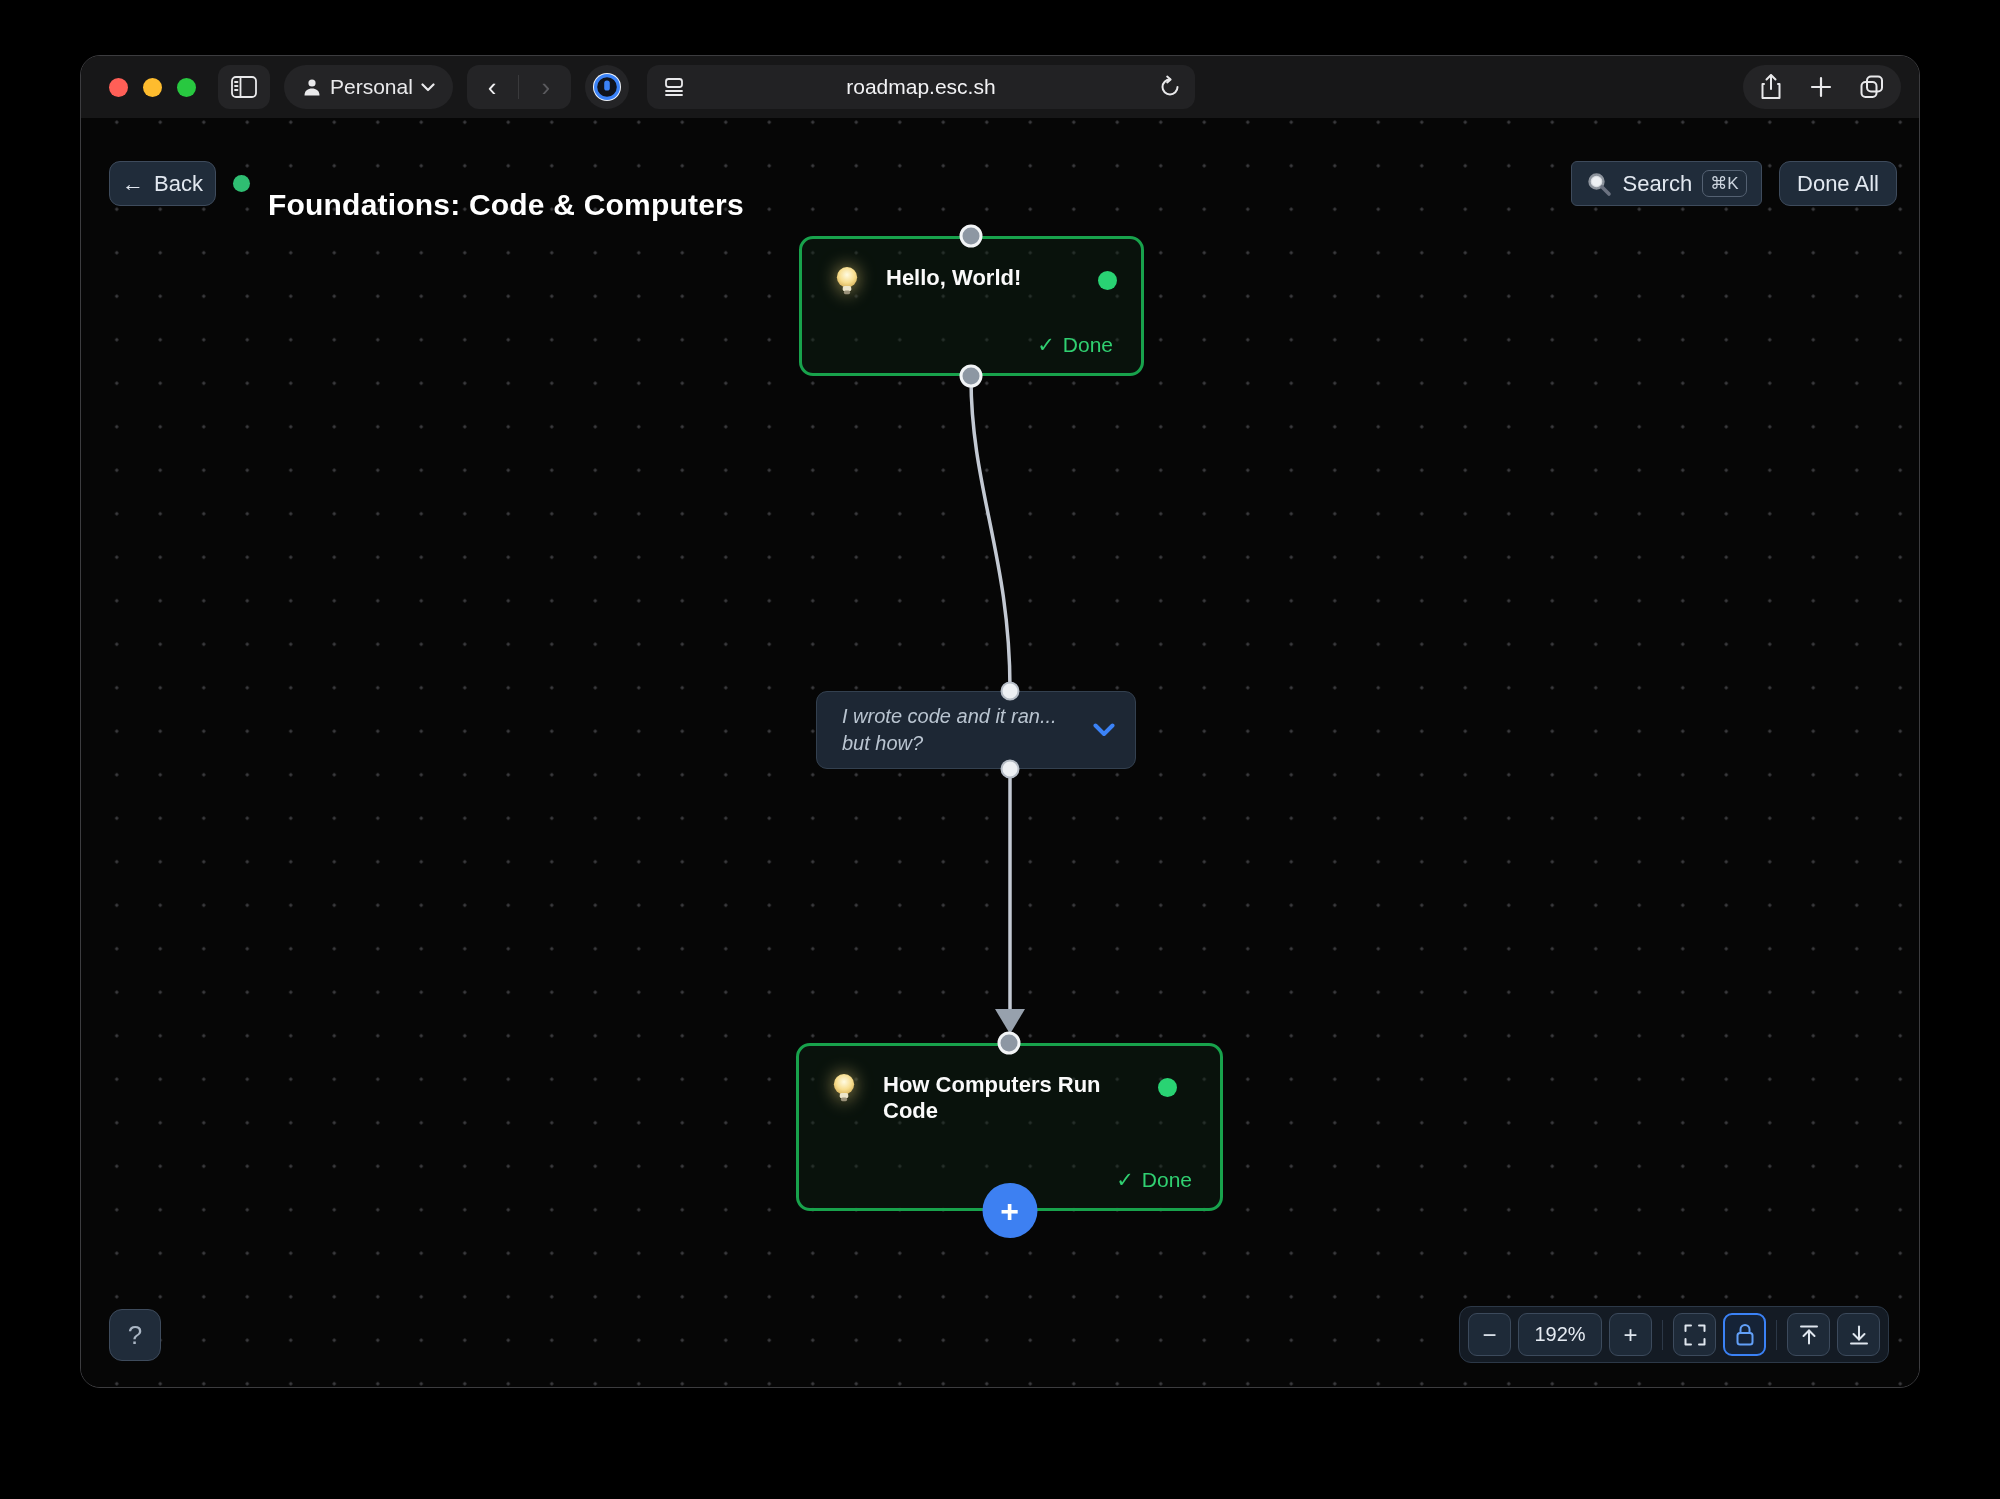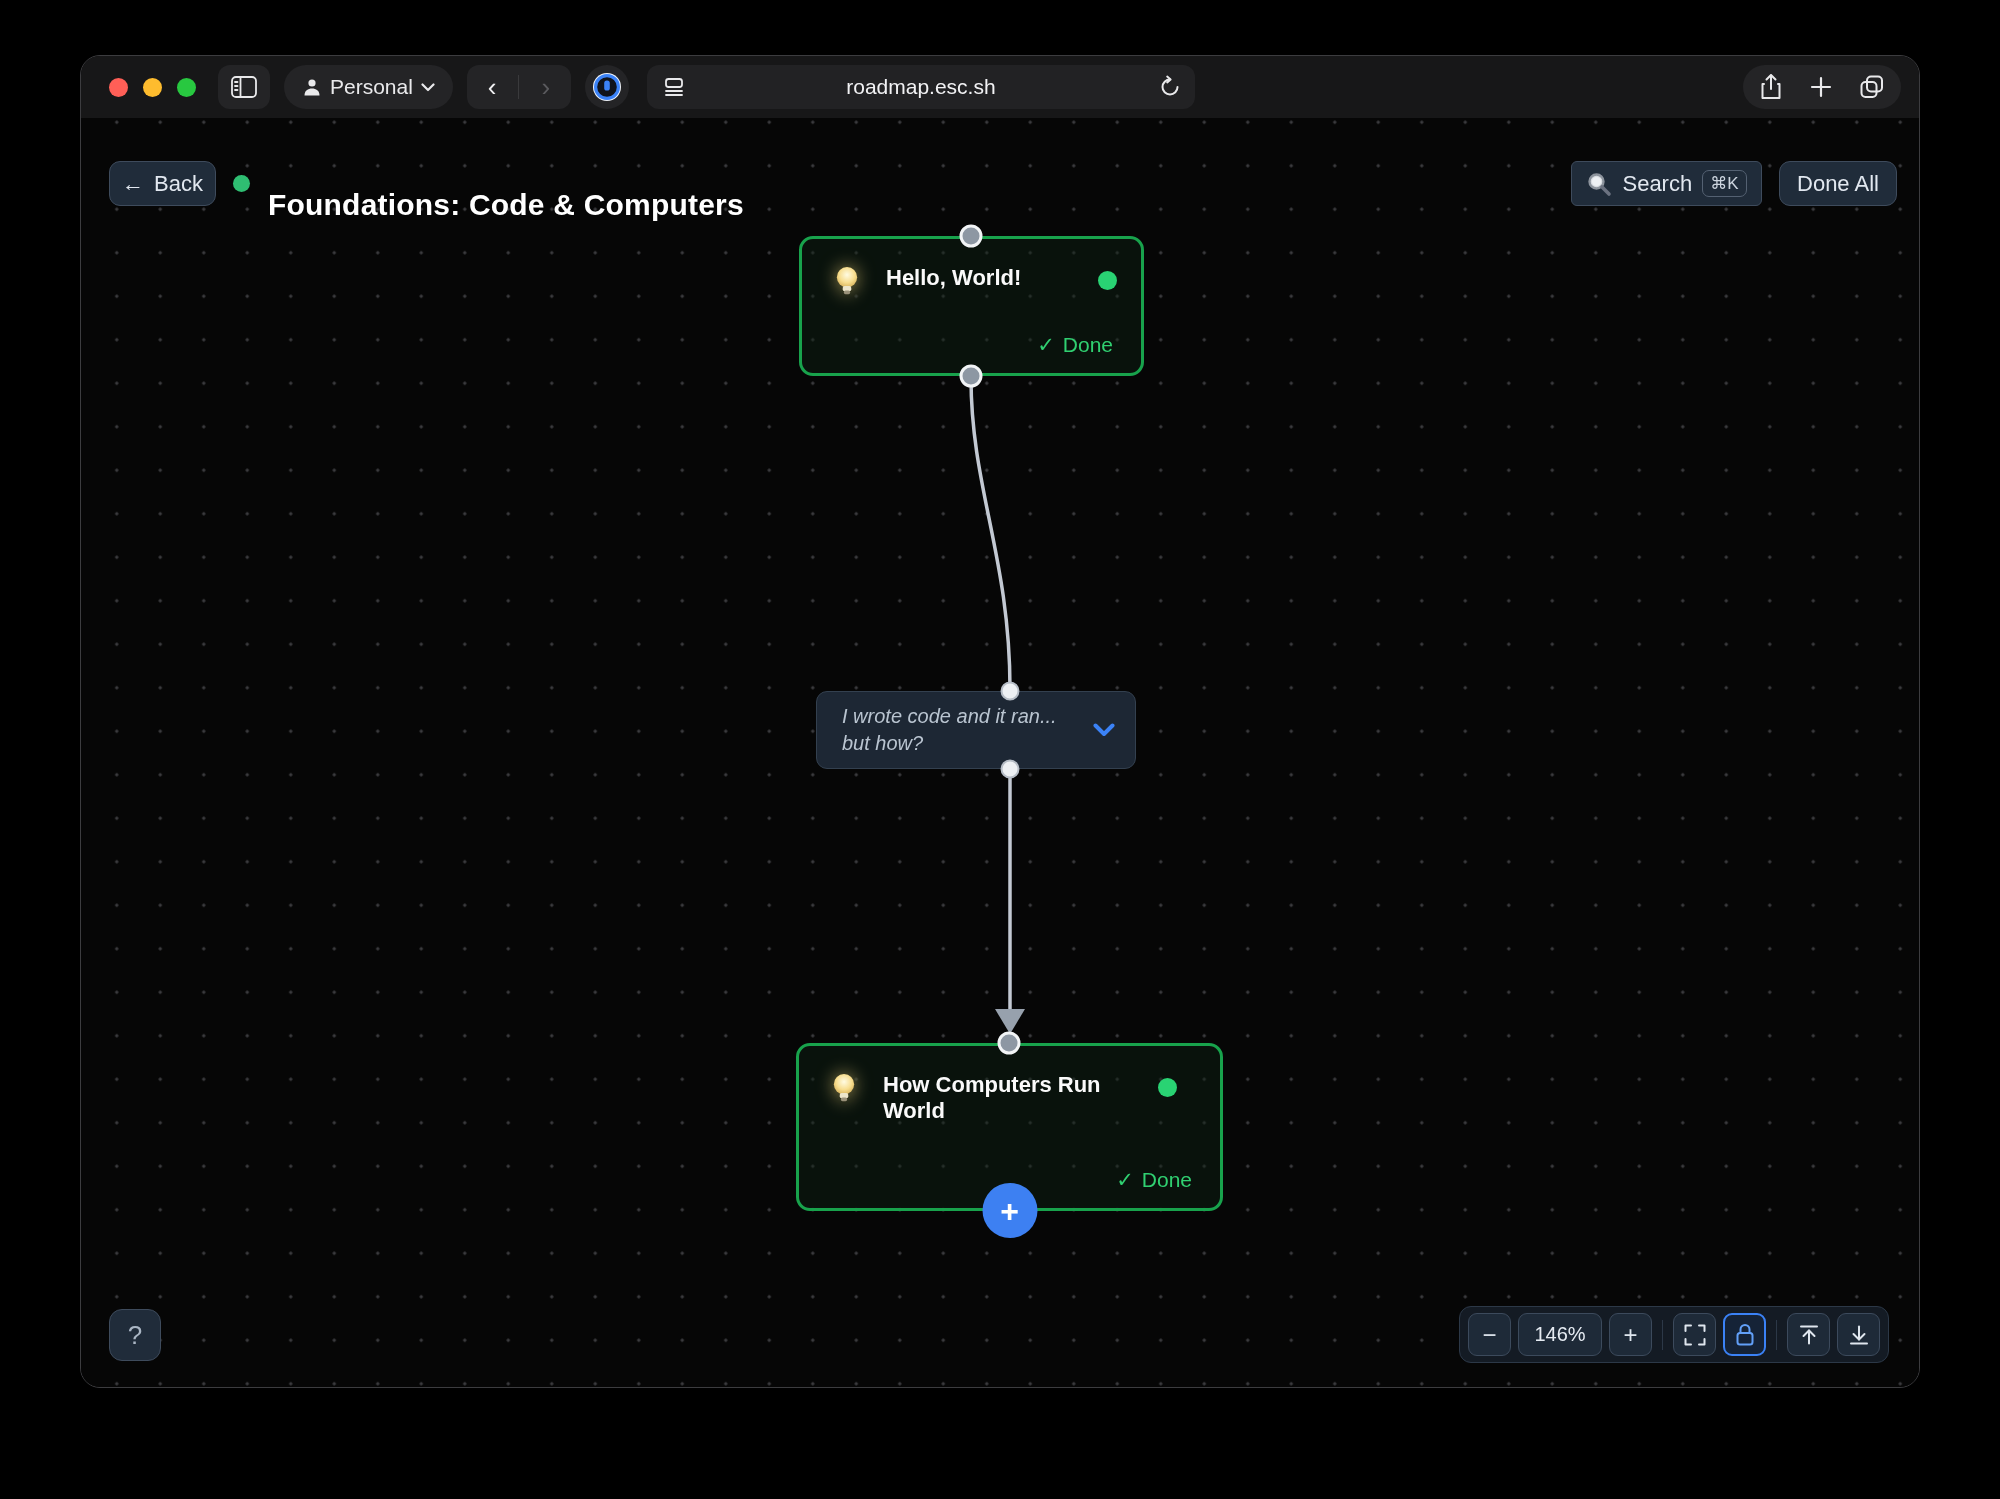--- a/index.html
+++ b/index.html
@@ -265,21 +265,21 @@
       </svg>
     </div>
 
     <div class="tnode node-how">
       <div class="row1">
         <svg class="bulb" viewBox="0 0 24 24">
           <circle cx="12" cy="9" r="6.4" fill="url(#bulbGrad)"></circle>
           <rect x="9.3" y="14.6" width="5.4" height="3.2" rx="1.2" fill="#ece5cb"></rect>
           <rect x="10" y="17.4" width="4" height="2.4" rx="1.1" fill="#9a917a"></rect>
         </svg>
-        <div class="ntitle" style="max-width:255px">How Computers Run World</div>
+        <div class="ntitle" style="max-width:255px">How Computers Run Code</div>
         <div class="status-dot"></div>
       </div>
       <div class="done-row">
         <span>✓</span>
         <span>Done</span>
       </div>
       <div class="add-btn">
         <span>+</span>
       </div>
     </div>
@@ -291,21 +291,21 @@
     <div class="handle" style="left:928px; top:925px;"></div>
 
     <div class="slate help-btn">
       <span>?</span>
     </div>
 
     <div class="zoombar">
       <div class="zbtn">
         <span>−</span>
       </div>
-      <div class="zlevel">146%</div>
+      <div class="zlevel">192%</div>
       <div class="zbtn">
         <span>+</span>
       </div>
       <div class="zsep"></div>
       <div class="zbtn">
         <svg width="22" height="22" viewBox="0 0 22 22">
           <path d="M1.5 7 V1.5 H7" class="zicon"></path>
           <path d="M15 1.5 H20.5 V7" class="zicon"></path>
           <path d="M20.5 15 V20.5 H15" class="zicon"></path>
           <path d="M7 20.5 H1.5 V15" class="zicon"></path>

